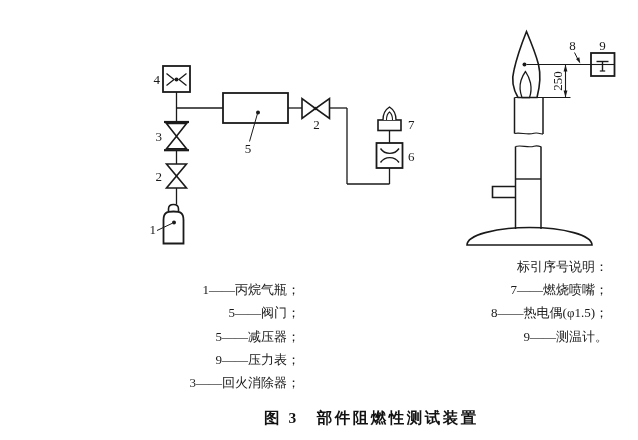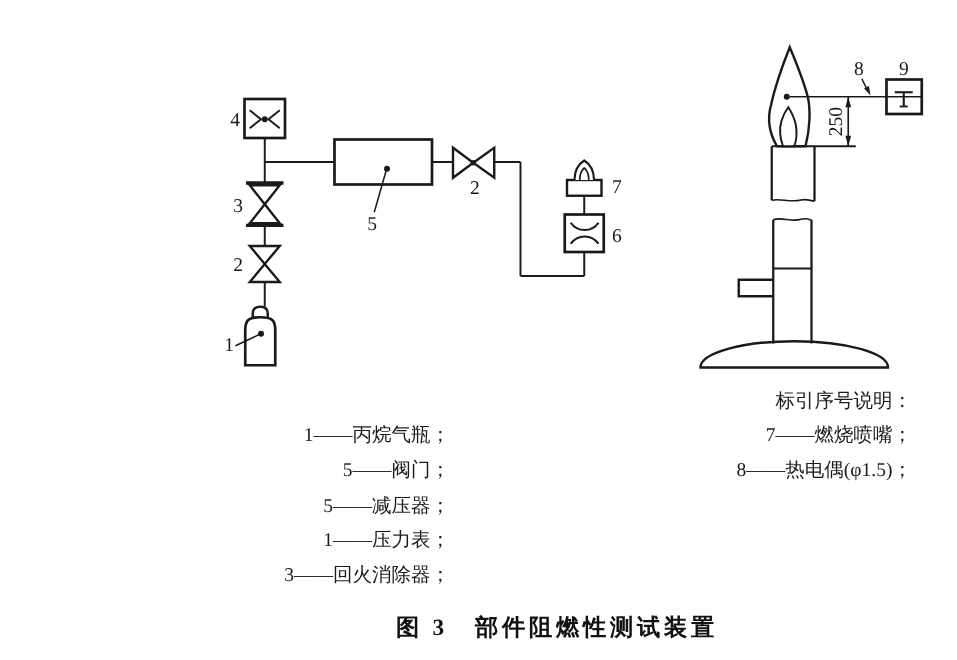--- a/index.html
+++ b/index.html
@@ -176,25 +176,26 @@
     </g>
   </svg>
 
   <div class="legend">
     <div class="legend-title">标引序号说明：</div>
     <div class="legend-cols">
       <div class="legend-col-left">
         <div class="legend-item">1——丙烷气瓶；</div>
         <div class="legend-item">5——阀门；</div>
         <div class="legend-item">5——减压器；</div>
-        <div class="legend-item">1——压力表；</div>
+        <div class="legend-item">9——压力表；</div>
         <div class="legend-item">3——回火消除器；</div>
       </div>
       <div class="legend-col-right">
         <div class="legend-item">7——燃烧喷嘴；</div>
         <div class="legend-item">8——热电偶(φ1.5)；</div>
+        <div class="legend-item">9——测温计。</div>
       </div>
     </div>
   </div>
 
   <div class="caption">图 3　部件阻燃性测试装置</div>
 
 </div>
 
 </body></html>

